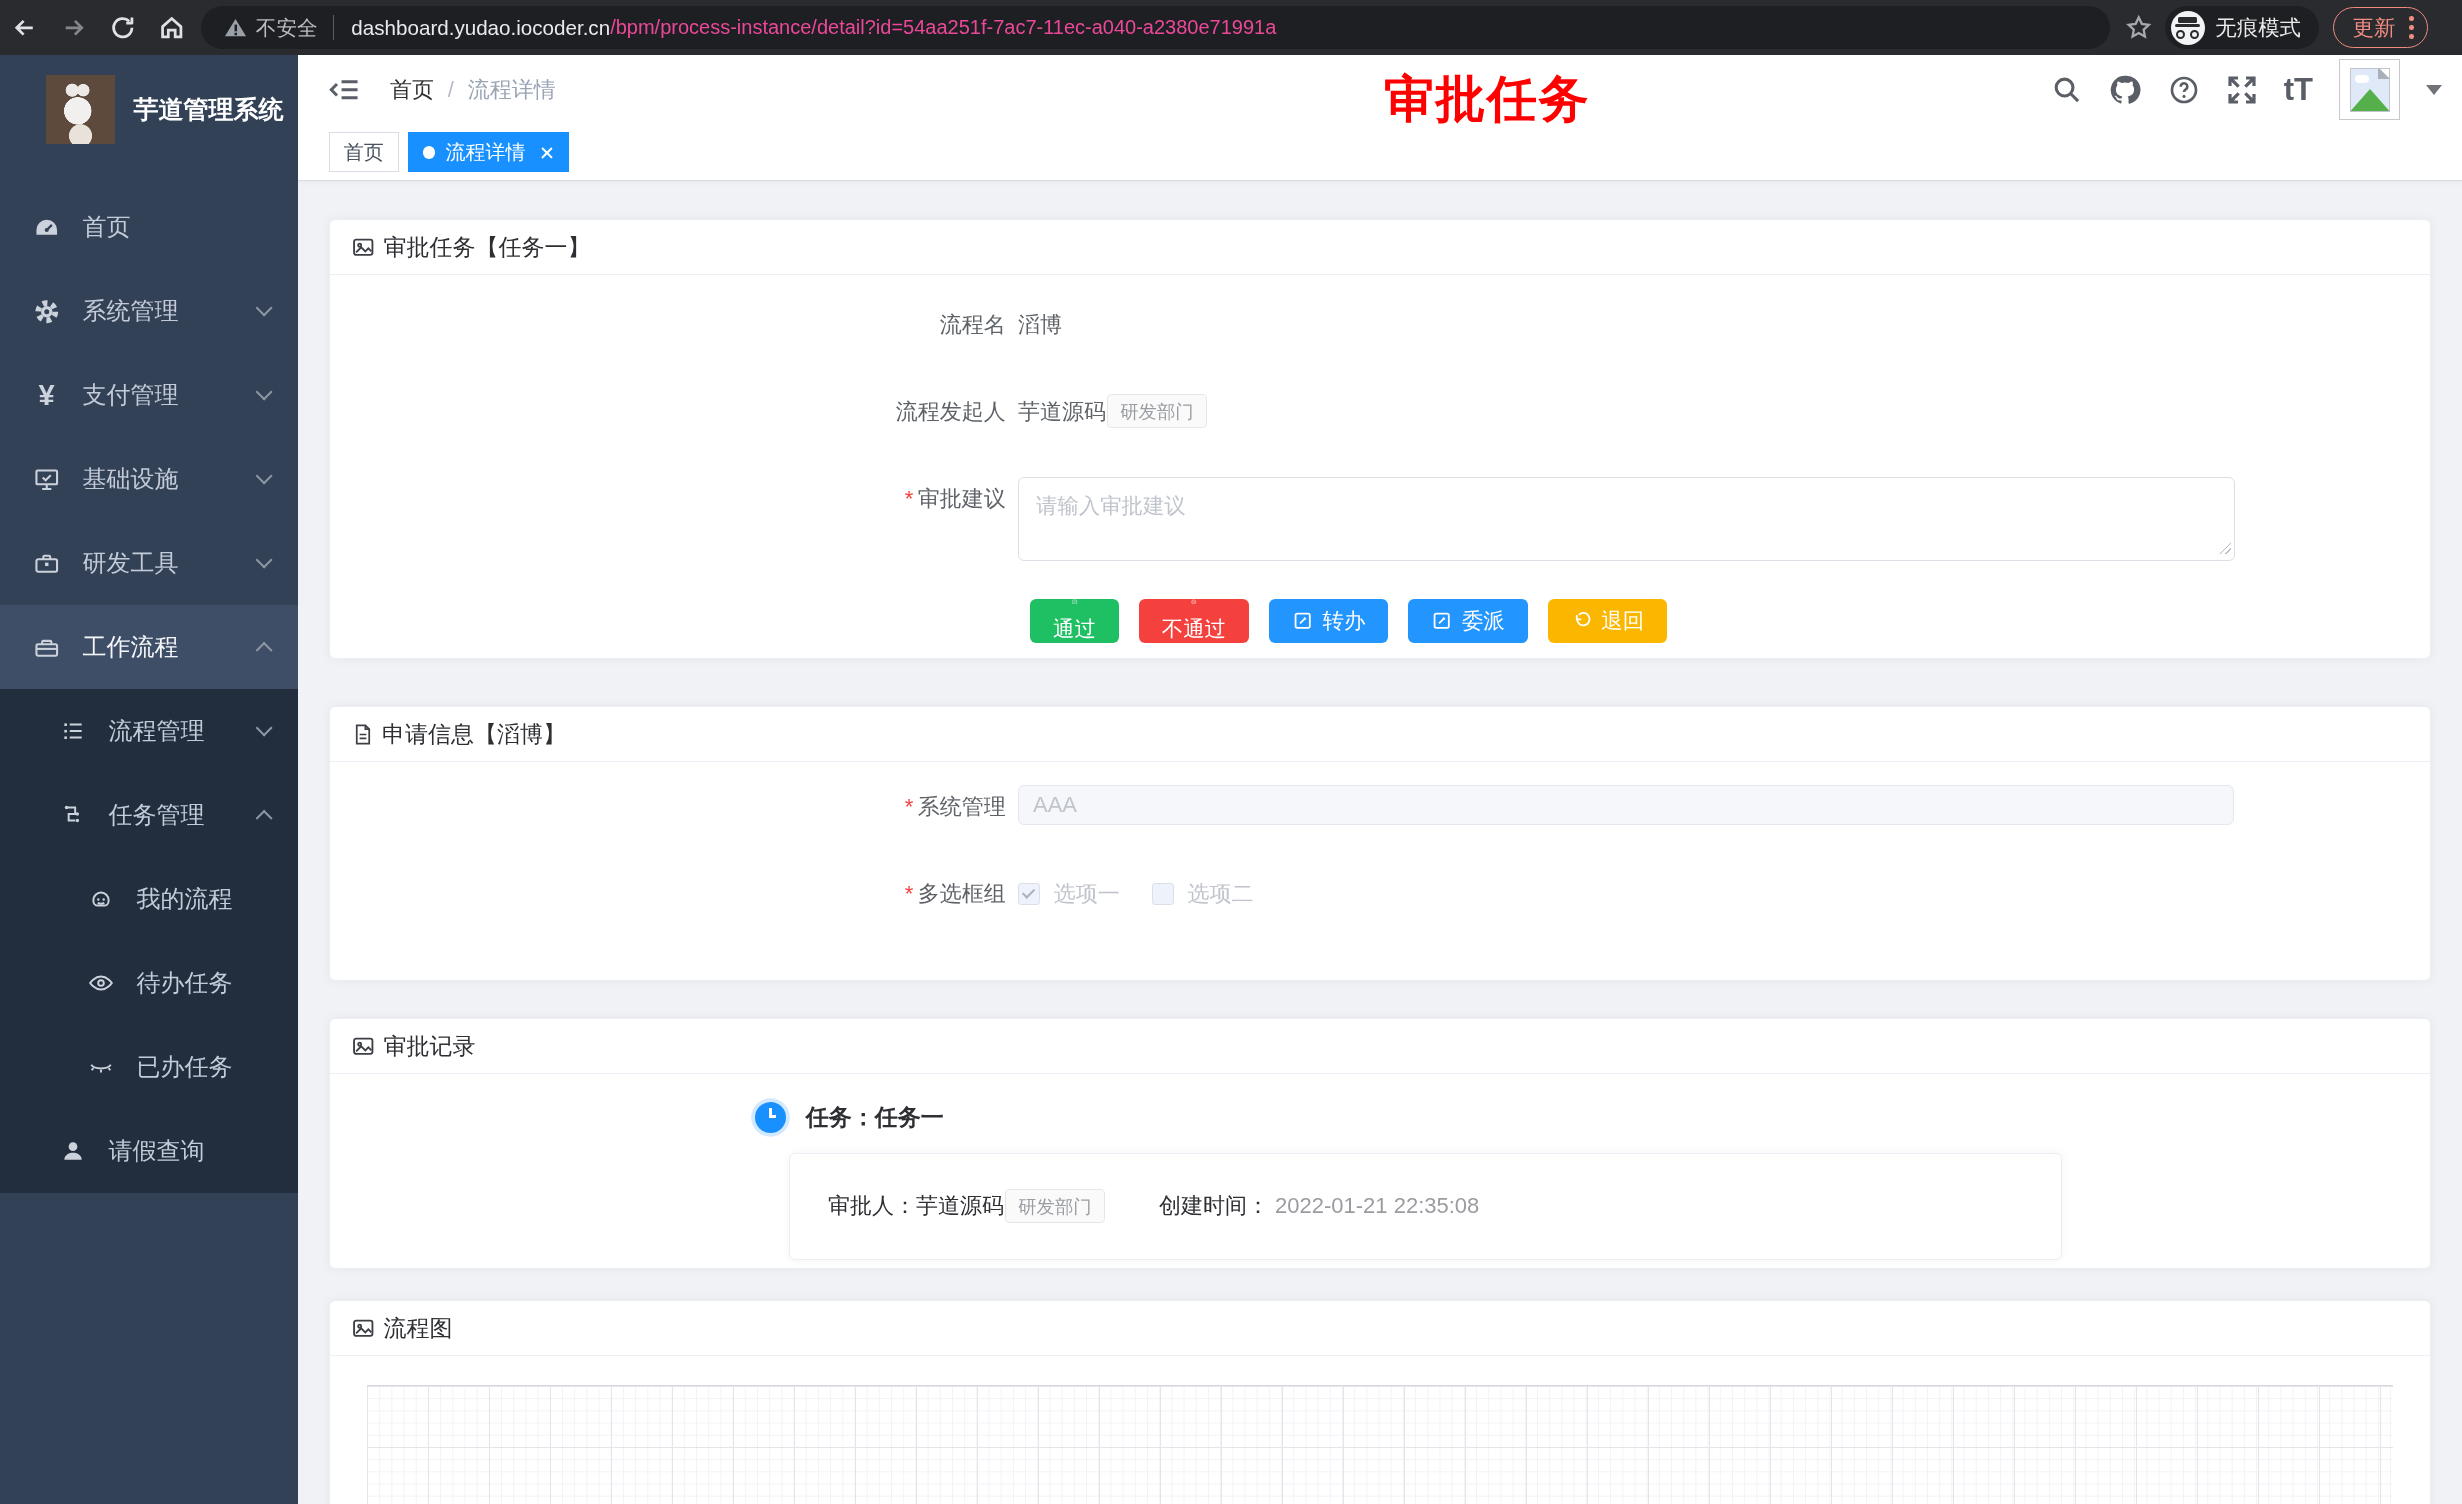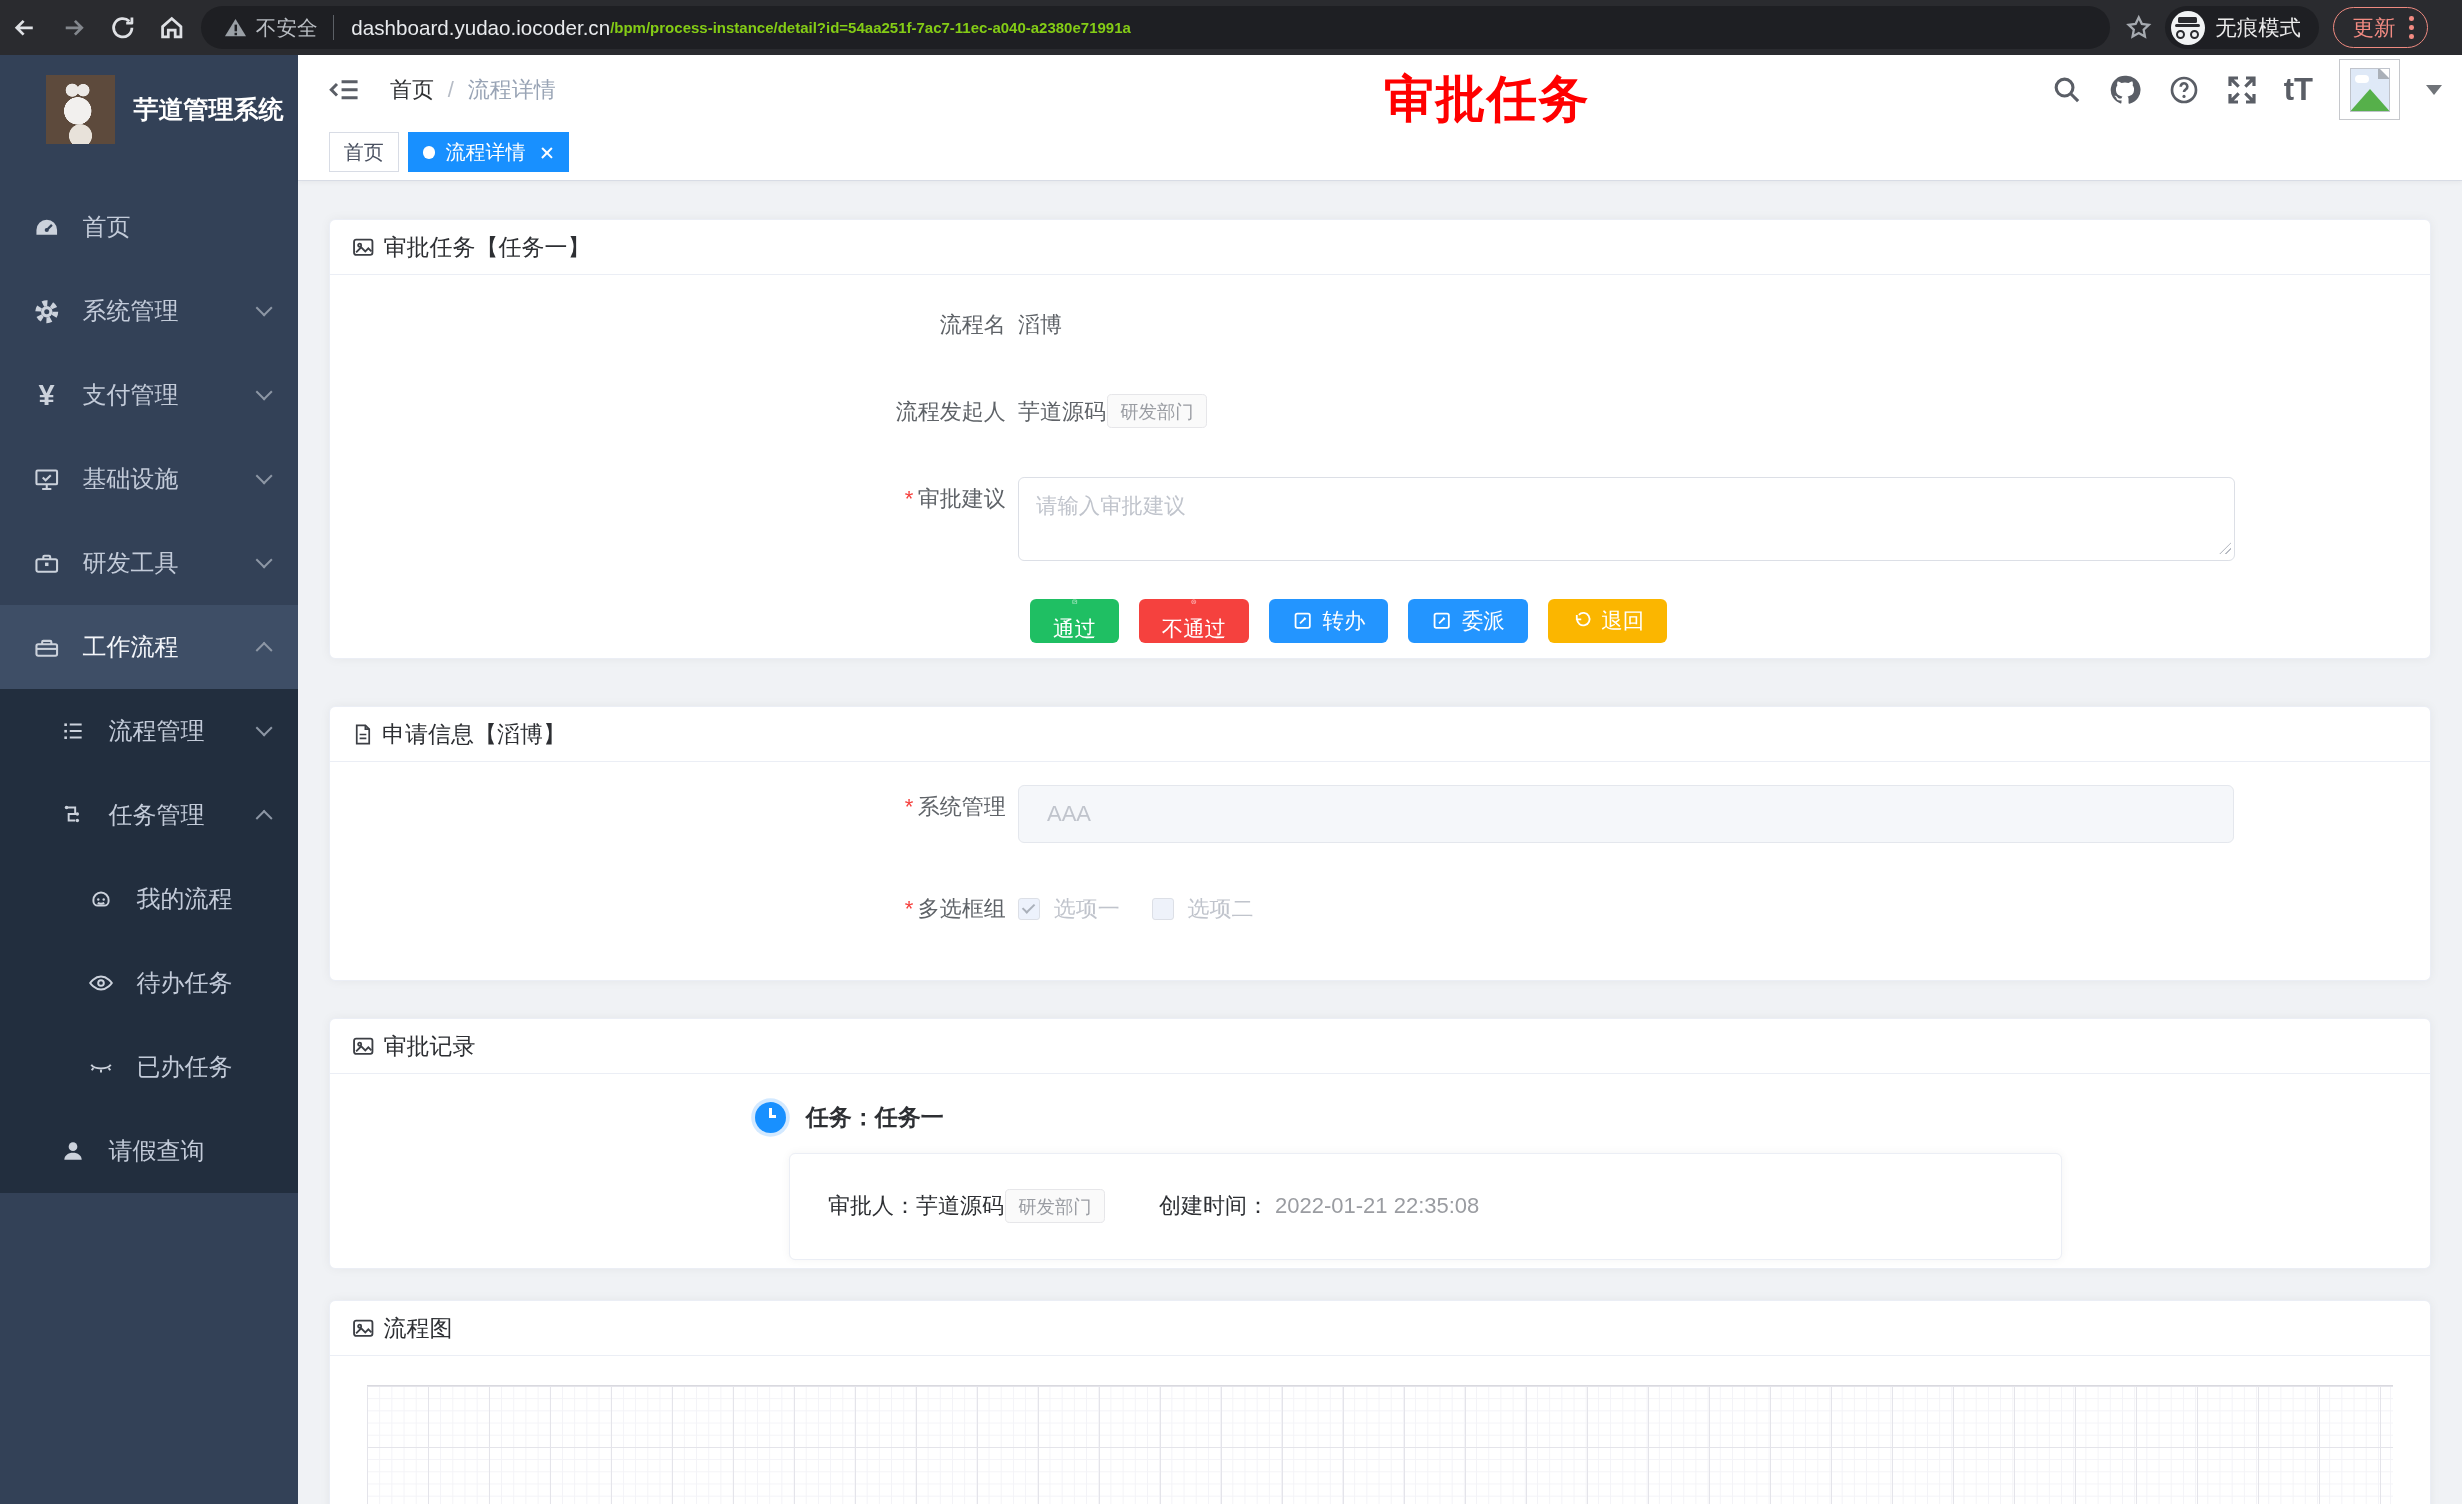--- a/index.html
+++ b/index.html
@@ -12,21 +12,21 @@
   .browser { position:absolute; left:0; top:0; width:2462px; height:55px;
     background:#2a2b2f; display:flex; align-items:center; }
   .nav-ic { width:49px; height:49px; display:flex; align-items:center; justify-content:center;
     color:#dfe1e5; flex:0 0 auto; }
   .nav-ic.dim { color:#83878d; }
   .url-pill { height:43px; margin-left:4.6px; width:1909px; background:#1e1f23; border-radius:21.4px;
     display:flex; align-items:center; padding:0 23px; }
   .sec-label { color:#b9bdc3; font-size:20.6px; margin:0 15.3px 0 9.2px; }
   .url-sep { width:1.5px; height:24.5px; background:#5c6066; margin-right:17px; }
   .url-domain { color:#e8eaed; font-size:20.6px; }
-  .url-path { color:#84cc16; font-size:15px;font-weight:bold; }
+  .url-path { color:#ec4899; font-size:20px; }
   .b-right { display:flex; align-items:center; margin-left:10.7px; }
   .star { color:#a6aab0; margin:0 12.2px 0 4.6px; }
   .incog { height:43px; background:#1e1f23; border-radius:21.4px; display:flex; align-items:center;
     padding:0 18.4px 0 6.1px; }
   .incog-circ { width:34px; height:34px; border-radius:50%; background:#f1f3f4; position:relative; margin-right:10.7px; }
   .incog-circ .hat { position:absolute; left:7.6px; top:6.9px; width:18.4px; height:6.1px; background:#2a2b2f; border-radius:1.5px; }
   .incog-circ .brim { position:absolute; left:4.6px; top:13px; width:24.5px; height:3.1px; background:#2a2b2f; border-radius:1.5px; }
   .incog-circ .g1,.incog-circ .g2 { position:absolute; top:19px; width:9.2px; height:9.2px; border:2.3px solid #2a2b2f; border-radius:50%; }
   .incog-circ .g1 { left:5.4px; } .incog-circ .g2 { left:19px; }
   .incog-label { color:#ececec; font-size:21.4px; }
@@ -120,22 +120,22 @@
   .ta-wrap::after { content:""; position:absolute; right:3.8px; bottom:9.2px; width:12.2px; height:12.2px;
     background:repeating-linear-gradient(135deg, transparent 0 3.1px, #b8bcc4 3.1px 4.6px); 
     clip-path:polygon(100% 0,100% 100%,0 100%); }
   .btn-row { display:flex; gap:20px; margin-left:700px; margin-top:35px; }
   .btn { height:44px; border:none; border-radius:6.1px; color:#fff; font-size:21.4px; padding:0 23px;
     display:flex; align-items:center; gap:9.2px; cursor:pointer;
     font-family:"Liberation Sans","DejaVu Sans",sans-serif; }
   .btn-pass { background:#1fbf63;flex-direction:column; } .btn-reject { background:#f5413e;flex-direction:column; }
   .btn-transfer,.btn-delegate { background:#2395ff; } .btn-return { background:#fbb600; }
 
-  .dis-input { width:1216px; height:58px; background:#f5f7fa; border:0.8px solid #e4e7ed; border-radius:6.1px;
-    font-size:22px; color:#606266; padding:0 28px; outline:none;
+  .dis-input { width:1216px; height:40px; background:#f5f7fa; border:0.8px solid #e4e7ed; border-radius:6.1px;
+    font-size:22px; color:#606266; padding:0 14px; outline:none;
     font-family:"Liberation Sans","DejaVu Sans",sans-serif; }
   .dis-input::placeholder { color:#c0c4cc; }
   .cb-group { display:flex; gap:32px; }
   .cb { display:flex; align-items:center; gap:13.8px; color:#c0c4cc; font-size:22px; }
   .cb .box { width:22px; height:22px; border:0.8px solid #dcdfe6; border-radius:3.1px; background:#edf2fc; position:relative; }
   .cb .box.empty { background:#eef2fa; }
   .cb .box .ck { position:absolute; left:6.1px; top:2.3px; width:6.9px; height:12.2px;
     border-right:2.3px solid #aab0ba; border-bottom:2.3px solid #aab0ba; transform:rotate(45deg); }
 
   .timeline { padding:27.5px 0 0 421px; }

